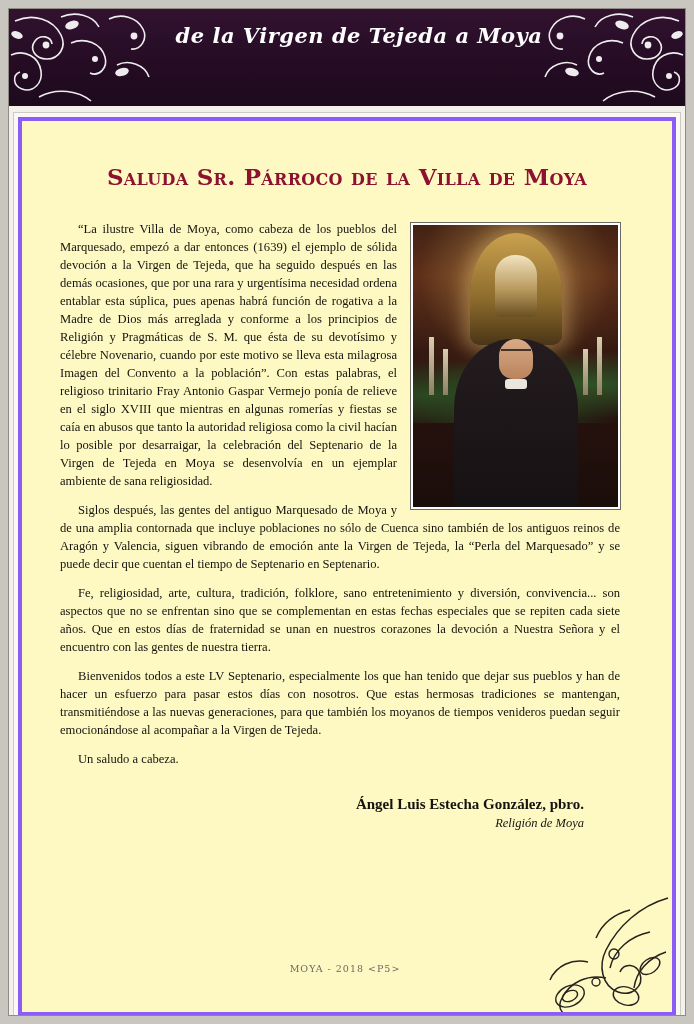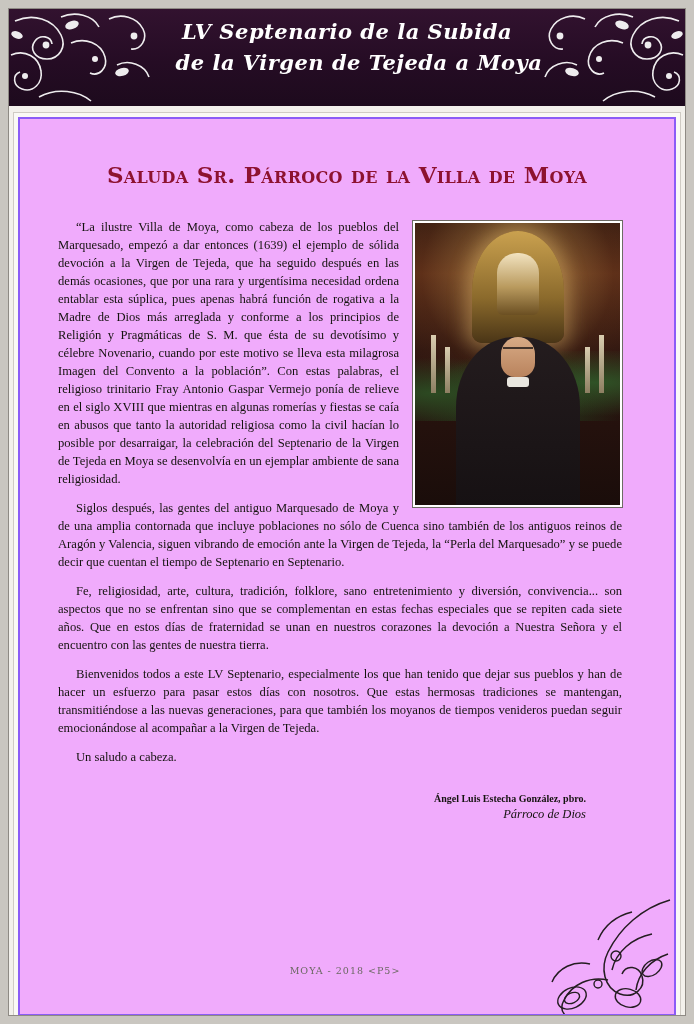--- a/index.html
+++ b/index.html
@@ -85,22 +85,22 @@
     height: 909px;
     background: #faf9f5;
     margin: 4px;
     border: 1px solid #cfcbc4;
     box-sizing: border-box;
     overflow: hidden;
   }
   .sheet-inner {
     position: absolute;
     inset: 4px;
-    border: 2px solid #8b5cf6;
-    background: #f0abfc;
+    border: 4px solid #8b5cf6;
+    background: #fef9c3;
     overflow: hidden;
   }
 
   .doc-title {
     margin: 42px 0 0 0;
     text-align: center;
     color: #8d1230;
     font-family: "DejaVu Serif", serif;
     font-size: 23px;
     font-weight: bold;
@@ -205,21 +205,21 @@
   .content p { margin: 0 0 11px 0; text-indent: 18px; }
   .content p.first { text-indent: 18px; }
 
   .signature {
     margin: 26px 36px 0 0;
     text-align: right;
     line-height: 1.4;
   }
   .signature .name {
     font-weight: bold;
-    font-size: 10px;
+    font-size: 15px;
     color: #15130f;
   }
   .signature .role {
     font-style: italic;
     font-size: 12.5px;
     color: #15130f;
   }
 
   .footer-mark {
     position: absolute;
@@ -285,21 +285,20 @@
           <circle cx="16" cy="67" r="3"></circle>
           <circle cx="86" cy="50" r="3"></circle>
           <circle cx="125" cy="27" r="3.4"></circle>
           <ellipse cx="63" cy="16" rx="7" ry="4" transform="rotate(-18 63 16)"></ellipse>
           <ellipse cx="113" cy="63" rx="7" ry="4" transform="rotate(-15 113 63)"></ellipse>
           <ellipse cx="8" cy="26" rx="6" ry="3.5" transform="rotate(20 8 26)"></ellipse>
         </g>
       </svg>
 
       <div class="banner-title">
-        <span class="l1">LV Septenario de la Subida</span>
         <span class="l2">de la Virgen de Tejeda a Moya</span>
       </div>
     </div>
 
     <div class="sheet">
       <div class="sheet-inner">
 
         <h1 class="doc-title">Saluda Sr. Párroco de la Villa de Moya</h1>
 
         <div class="content">
@@ -320,21 +319,21 @@
           </div>
 
           <p class="first">“La ilustre Villa de Moya, como cabeza de los pueblos del Marquesado, empezó a dar entonces (1639) el ejemplo de sólida devoción a la Virgen de Tejeda, que ha seguido después en las demás ocasiones, que por una rara y urgentísima necesidad ordena entablar esta súplica, pues apenas habrá función de rogativa a la Madre de Dios más arreglada y conforme a los principios de Religión y Pragmáticas de S. M. que ésta de su devotísimo y célebre Novenario, cuando por este motivo se lleva esta milagrosa Imagen del Convento a la población”. Con estas palabras, el religioso trinitario Fray Antonio Gaspar Vermejo ponía de relieve en el siglo XVIII que mientras en algunas romerías y fiestas se caía en abusos que tanto la autoridad religiosa como la civil hacían lo posible por desarraigar, la celebración del Septenario de la Virgen de Tejeda en Moya se desenvolvía en un ejemplar ambiente de sana religiosidad.</p>
           <p>Siglos después, las gentes del antiguo Marquesado de Moya y de una amplia contornada que incluye poblaciones no sólo de Cuenca sino también de los antiguos reinos de Aragón y Valencia, siguen vibrando de emoción ante la Virgen de Tejeda, la “Perla del Marquesado” y se puede decir que cuentan el tiempo de Septenario en Septenario.</p>
           <p>Fe, religiosidad, arte, cultura, tradición, folklore, sano entretenimiento y diversión, convivencia... son aspectos que no se enfrentan sino que se complementan en estas fechas especiales que se repiten cada siete años. Que en estos días de fraternidad se unan en nuestros corazones la devoción a Nuestra Señora y el encuentro con las gentes de nuestra tierra.</p>
           <p>Bienvenidos todos a este LV Septenario, especialmente los que han tenido que dejar sus pueblos y han de hacer un esfuerzo para pasar estos días con nosotros. Que estas hermosas tradiciones se mantengan, transmitiéndose a las nuevas generaciones, para que también los moyanos de tiempos venideros puedan seguir emocionándose al acompañar a la Virgen de Tejeda.</p>
           <p>Un saludo a cabeza.</p>
 
           <div class="signature">
             <div class="name">Ángel Luis Estecha González, pbro.</div>
-            <div class="role">Párroco de Dios</div>
+            <div class="role">Religión de Moya</div>
           </div>
         </div>
 
         <div class="footer-mark">MOYA - 2018 &lt;P5&gt;</div>
 
         <svg class="corner-floral" viewBox="0 0 160 120">
           <g fill="none" stroke="#14110f" stroke-width="1.5">
             <path d="M158 6 C130 14, 108 34, 96 58 C88 74, 92 94, 108 100 C122 105, 134 94, 130 82 C127 72, 114 70, 110 80"></path>
             <path d="M140 40 C120 44, 104 58, 100 76"></path>
             <path d="M156 60 C138 66, 126 80, 124 96"></path>

